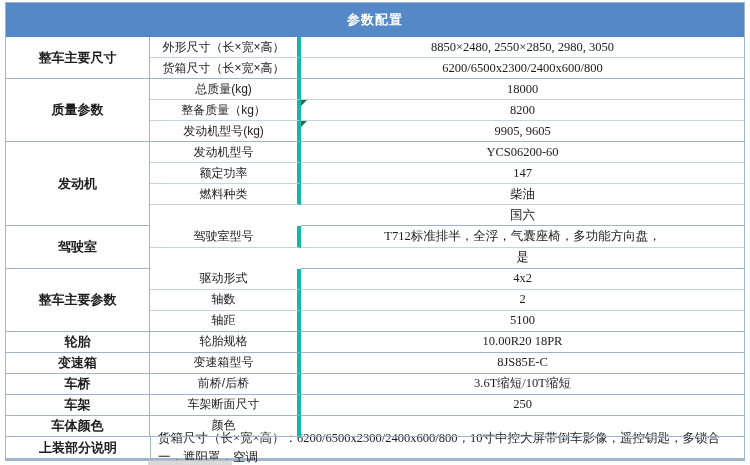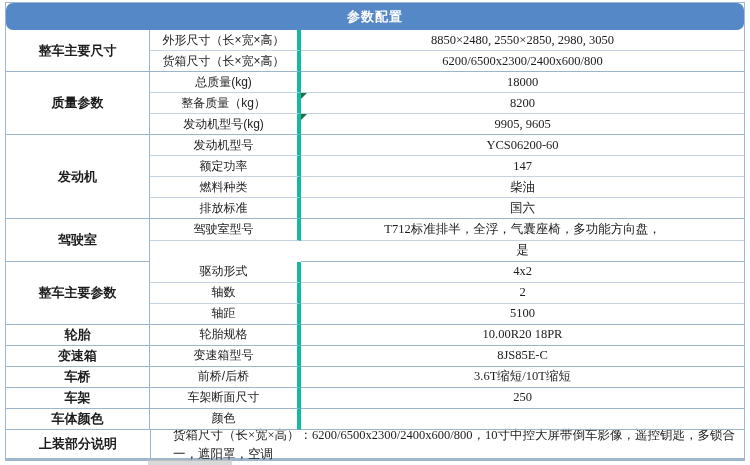--- a/index.html
+++ b/index.html
@@ -6,23 +6,23 @@
   body{
     width:750px;height:465px;position:relative;background:#fff;overflow:hidden;
     font-family:"Liberation Sans",sans-serif;color:#1c1c1c;
   }
   .tbl{
     position:absolute;left:5px;top:2px;width:740px;height:459px;
     box-sizing:border-box;border:1px solid #9EB6CE;border-bottom:3px solid #9EB6CE;
     display:flex;flex-direction:column;background:#fff;
   }
   .title{
-    height:27px;flex:none;background:#5588C7;color:#fff;
+    height:34px;flex:none;background:#5588C7;color:#fff;
     display:flex;align-items:center;justify-content:center;
-    font-size:13px;font-weight:bold;letter-spacing:1px;border-radius:7px;
+    font-size:13px;font-weight:bold;letter-spacing:1px;
   }
   .grid{
     flex:none;height:400px;display:grid;
     grid-template-columns:144px 151px 1fr;
     grid-template-rows:repeat(19,1fr);
   }
   .cell{
     display:flex;align-items:center;justify-content:center;
     box-sizing:border-box;overflow:hidden;white-space:nowrap;
     border-bottom:1px solid #C6D3E1;position:relative;
@@ -32,21 +32,21 @@
     font-weight:bold;font-size:13px;
   }
   .param{grid-column:2;border-right:4px solid #14b8a6;font-size:12px;}
   .value{grid-column:3;font-family:Liberation Serif, serif;font-size:12.5px;}
   .ge{border-bottom:1px solid #9CB4CC;text-align:center;}
   .flag{
     position:absolute;top:0;left:0;width:0;height:0;display:block;
     border-top:6px solid #1E7145;border-right:6px solid transparent;
   }
   .bottom{
-    flex:1;display:flex;border-top:0;min-height:0;gap:15px;
+    flex:1;display:flex;border-top:0;min-height:0;
   }
   .bottom .blabel{
     width:145px;flex:none;box-sizing:border-box;border-right:1px solid #9CB4CC;
     display:flex;align-items:center;justify-content:center;
     font-weight:bold;font-size:13px;
   }
   .bottom .bvalue{
     flex:1;box-sizing:border-box;padding:3px 8px 2px 7px;
     font-family:"Liberation Serif",serif;font-size:12.5px;line-height:19px;
     display:flex;align-items:center;
@@ -76,21 +76,20 @@
     <div class="cell cat" style="grid-row:19">车体颜色</div>
 
     <div class="cell param" style="grid-row:1">外形尺寸（长×宽×高）</div>
     <div class="cell param ge" style="grid-row:2">货箱尺寸（长×宽×高）</div>
     <div class="cell param" style="grid-row:3">总质量(kg)</div>
     <div class="cell param" style="grid-row:4">整备质量（kg）</div>
     <div class="cell param ge" style="grid-row:5">发动机型号(kg)</div>
     <div class="cell param" style="grid-row:6">发动机型号</div>
     <div class="cell param" style="grid-row:7">额定功率</div>
     <div class="cell param" style="grid-row:8">燃料种类</div>
-    <div class="cell param ge" style="grid-row:9">排放标准</div>
     <div class="cell param" style="grid-row:10">驾驶室型号</div>
     <div class="cell param" style="grid-row:12">驱动形式</div>
     <div class="cell param" style="grid-row:13">轴数</div>
     <div class="cell param ge" style="grid-row:14">轴距</div>
     <div class="cell param ge" style="grid-row:15">轮胎规格</div>
     <div class="cell param ge" style="grid-row:17">前桥/后桥</div>
     <div class="cell param ge" style="grid-row:16">变速箱型号</div>
     <div class="cell param ge" style="grid-row:18">车架断面尺寸</div>
     <div class="cell param ge" style="grid-row:19">颜色</div>
 

